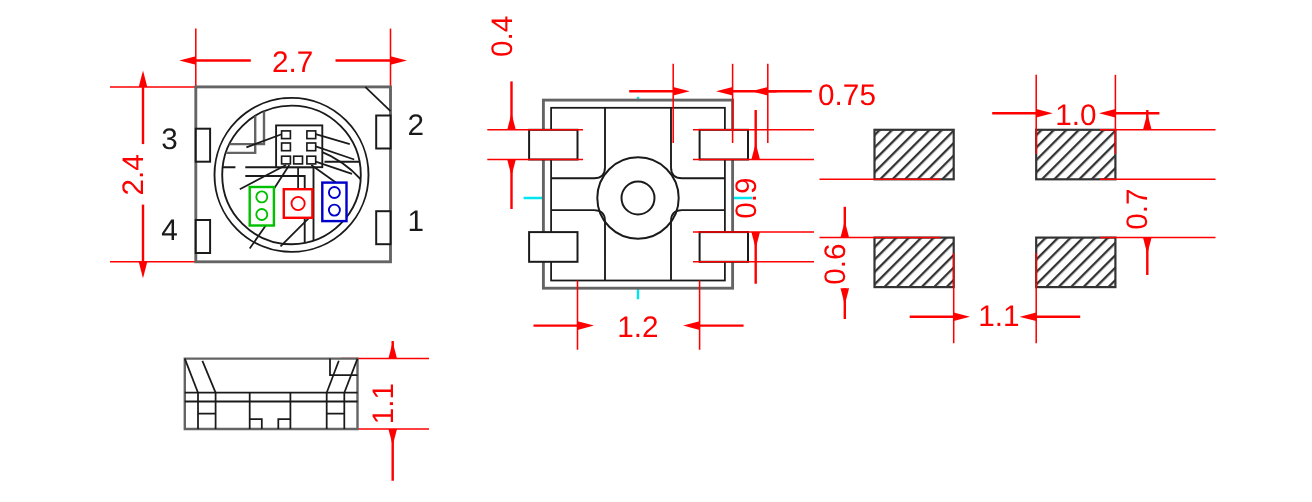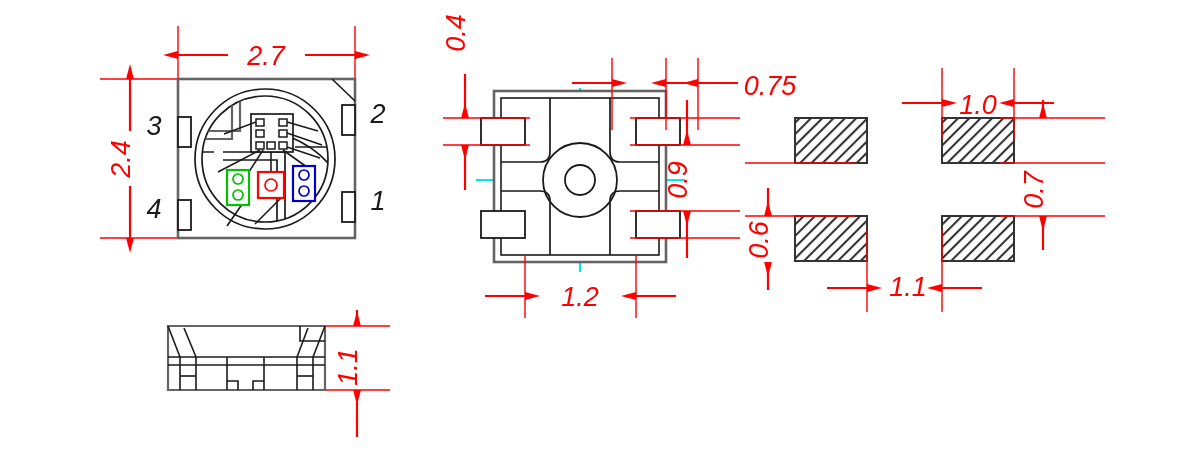--- a/index.html
+++ b/index.html
@@ -1,21 +1,21 @@
 <!DOCTYPE html>
 <html><head>
 <meta charset="utf-8">
 <title>SMD LED Package Drawing</title>
 <style>
   html,body{margin:0;padding:0;background:#ffffff;}
   body{
     font-family:"Liberation Sans", sans-serif;
     width:1193px;height:456px;overflow:hidden;position:relative;
   }
-  #sheet{position:absolute;left:0;top:0;width:1193px;height:456px;font-style:italic;}
+  #sheet{position:absolute;left:0;top:0;width:1193px;height:456px;}
   svg{display:block;}
   text{font-family:"Liberation Sans", sans-serif;}
   .dimtext{fill:#fe0000;font-size:27px;}
   .pintext{fill:#1a1a1a;font-size:27px;}
 </style>
 </head>
 <body>
 
 <div id="sheet">
 <svg width="1193" height="456" viewBox="0 0 1193 456" xmlns="http://www.w3.org/2000/svg">

